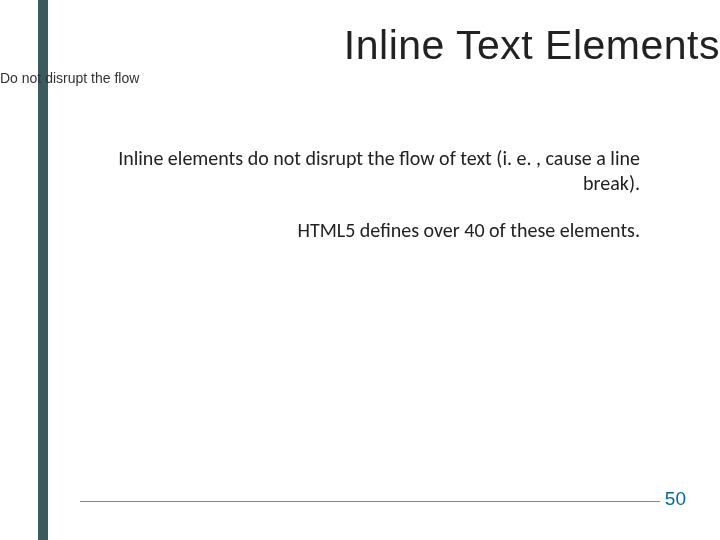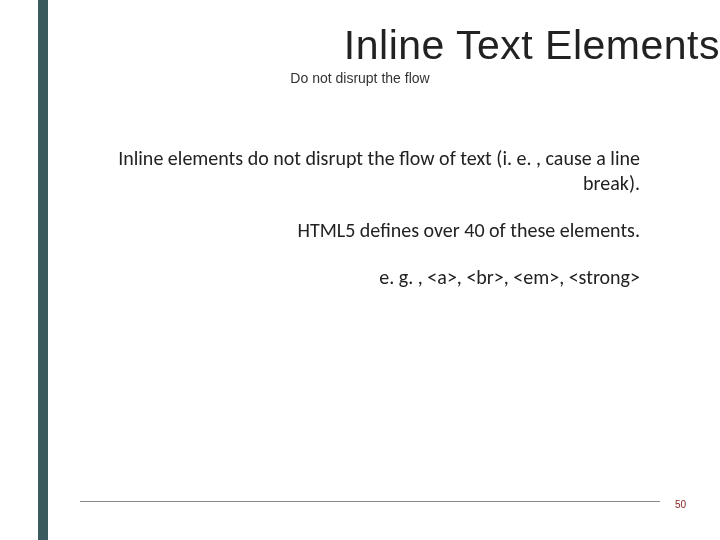--- a/index.html
+++ b/index.html
@@ -33,21 +33,21 @@
     font-weight: 400;
     letter-spacing: 0.5px;
     color: #222;
     font-family: Arial, "Helvetica Neue", sans-serif;
   }
   .subtitle {
     position: absolute;
     top: 70px;
     left: 0;
     width: 720px;
-    text-align: center;
+    text-align: left;
     font-size: 14px;
     color: #333;
     font-family: Arial, "Helvetica Neue", sans-serif;
   }
   .body {
     position: absolute;
     left: 80px;
     top: 146px;
     width: 560px;
   }
@@ -63,37 +63,36 @@
     left: 80px;
     right: 60px;
     bottom: 38px;
     height: 0;
     border-top: 1px solid #888;
   }
   .page-number {
     position: absolute;
     right: 30px;
     bottom: 30px;
-    font-size: 10px;
-    color: #7f1d1d;
+    font-size: 19px;
+    color: #0369a1;
     font-family: Arial, sans-serif;
     background: #fff;
     padding: 0 4px;
   }
 </style>
 </head>
 <body>
 
 <div class="slide">
   <div class="accent-bar"></div>
 
   <h1 class="title">Inline Text Elements</h1>
   <div class="subtitle">Do not disrupt the flow</div>
 
   <div class="body">
     <p>Inline elements do not disrupt the flow of text (i. e. , cause a line break).</p>
     <p>HTML5 defines over 40 of these elements.</p>
-    <p>e. g. , &lt;a&gt;, &lt;br&gt;, &lt;em&gt;, &lt;strong&gt;</p>
   </div>
 
   <div class="footer-line"></div>
   <div class="page-number">50</div>
 </div>
 
 </body></html>

